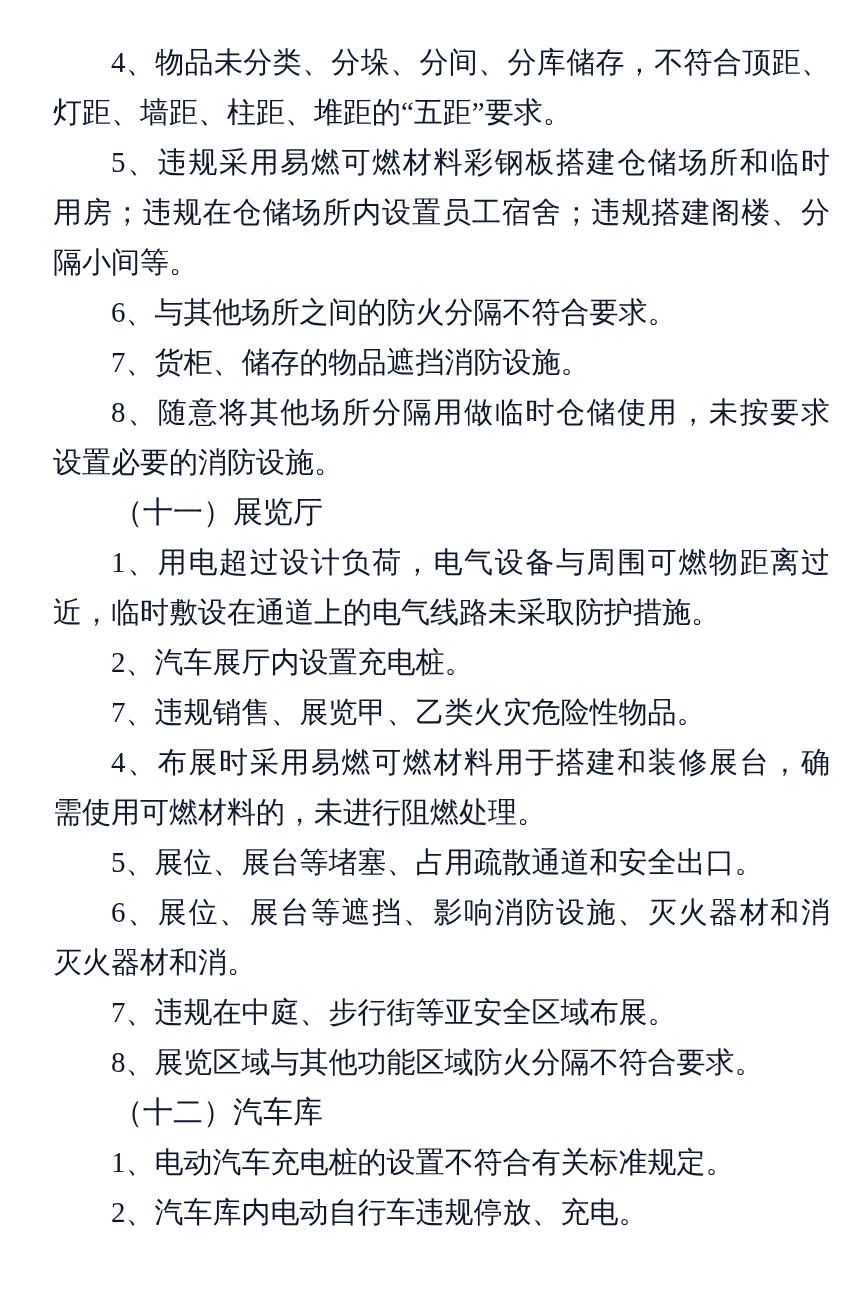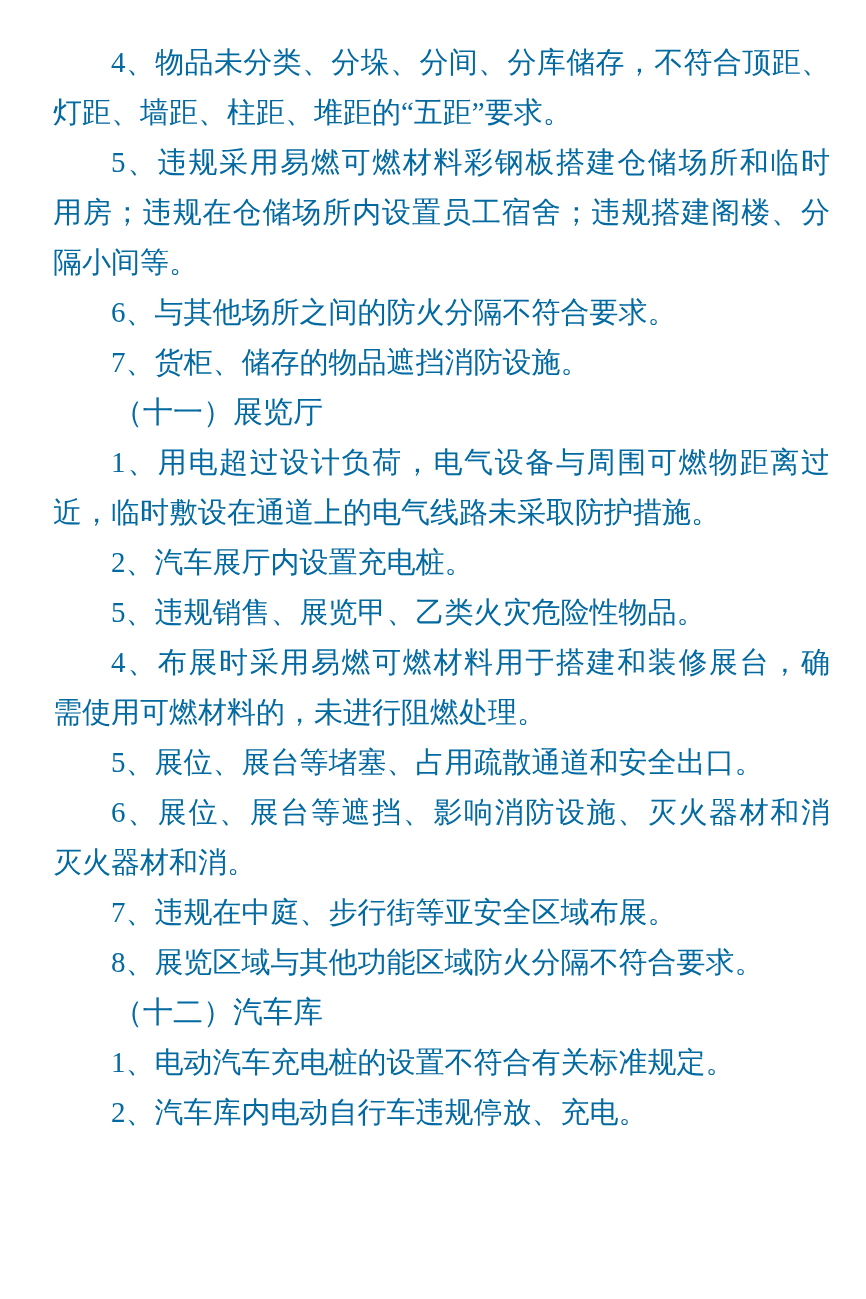--- a/index.html
+++ b/index.html
@@ -20,21 +20,21 @@
   }
   .para {
     margin: 0;
     padding: 0;
   }
   .line {
     font-size: 29px;
     line-height: 50px;
     text-align: justify;
     white-space: nowrap;
-    color: #0369a1;
+    color: #0f172a;
   }
   
   .line.full {
     white-space: normal;
     text-align: justify;
     text-align-last: justify;
   }
   
   .line.first {
     text-indent: 2em;
@@ -57,32 +57,36 @@
       <div class="line first full">5、违规采用易燃可燃材料彩钢板搭建仓储场所和临时</div>
       <div class="line full">用房；违规在仓储场所内设置员工宿舍；违规搭建阁楼、分</div>
       <div class="line">隔小间等。</div>
     </div>
     <div class="para item">
       <div class="line first">6、与其他场所之间的防火分隔不符合要求。</div>
     </div>
     <div class="para item">
       <div class="line first">7、货柜、储存的物品遮挡消防设施。</div>
     </div>
+    <div class="para item">
+      <div class="line first full">8、随意将其他场所分隔用做临时仓储使用，未按要求</div>
+      <div class="line">设置必要的消防设施。</div>
+    </div>
     <div class="para heading">
       <div class="line first">（十一）展览厅</div>
     </div>
     <div class="para item">
       <div class="line first full">1、用电超过设计负荷，电气设备与周围可燃物距离过</div>
       <div class="line">近，临时敷设在通道上的电气线路未采取防护措施。</div>
     </div>
     <div class="para item">
       <div class="line first">2、汽车展厅内设置充电桩。</div>
     </div>
     <div class="para item">
-      <div class="line first">5、违规销售、展览甲、乙类火灾危险性物品。</div>
+      <div class="line first">7、违规销售、展览甲、乙类火灾危险性物品。</div>
     </div>
     <div class="para item">
       <div class="line first full">4、布展时采用易燃可燃材料用于搭建和装修展台，确</div>
       <div class="line">需使用可燃材料的，未进行阻燃处理。</div>
     </div>
     <div class="para item">
       <div class="line first">5、展位、展台等堵塞、占用疏散通道和安全出口。</div>
     </div>
     <div class="para item">
       <div class="line first full">6、展位、展台等遮挡、影响消防设施、灭火器材和消</div>

